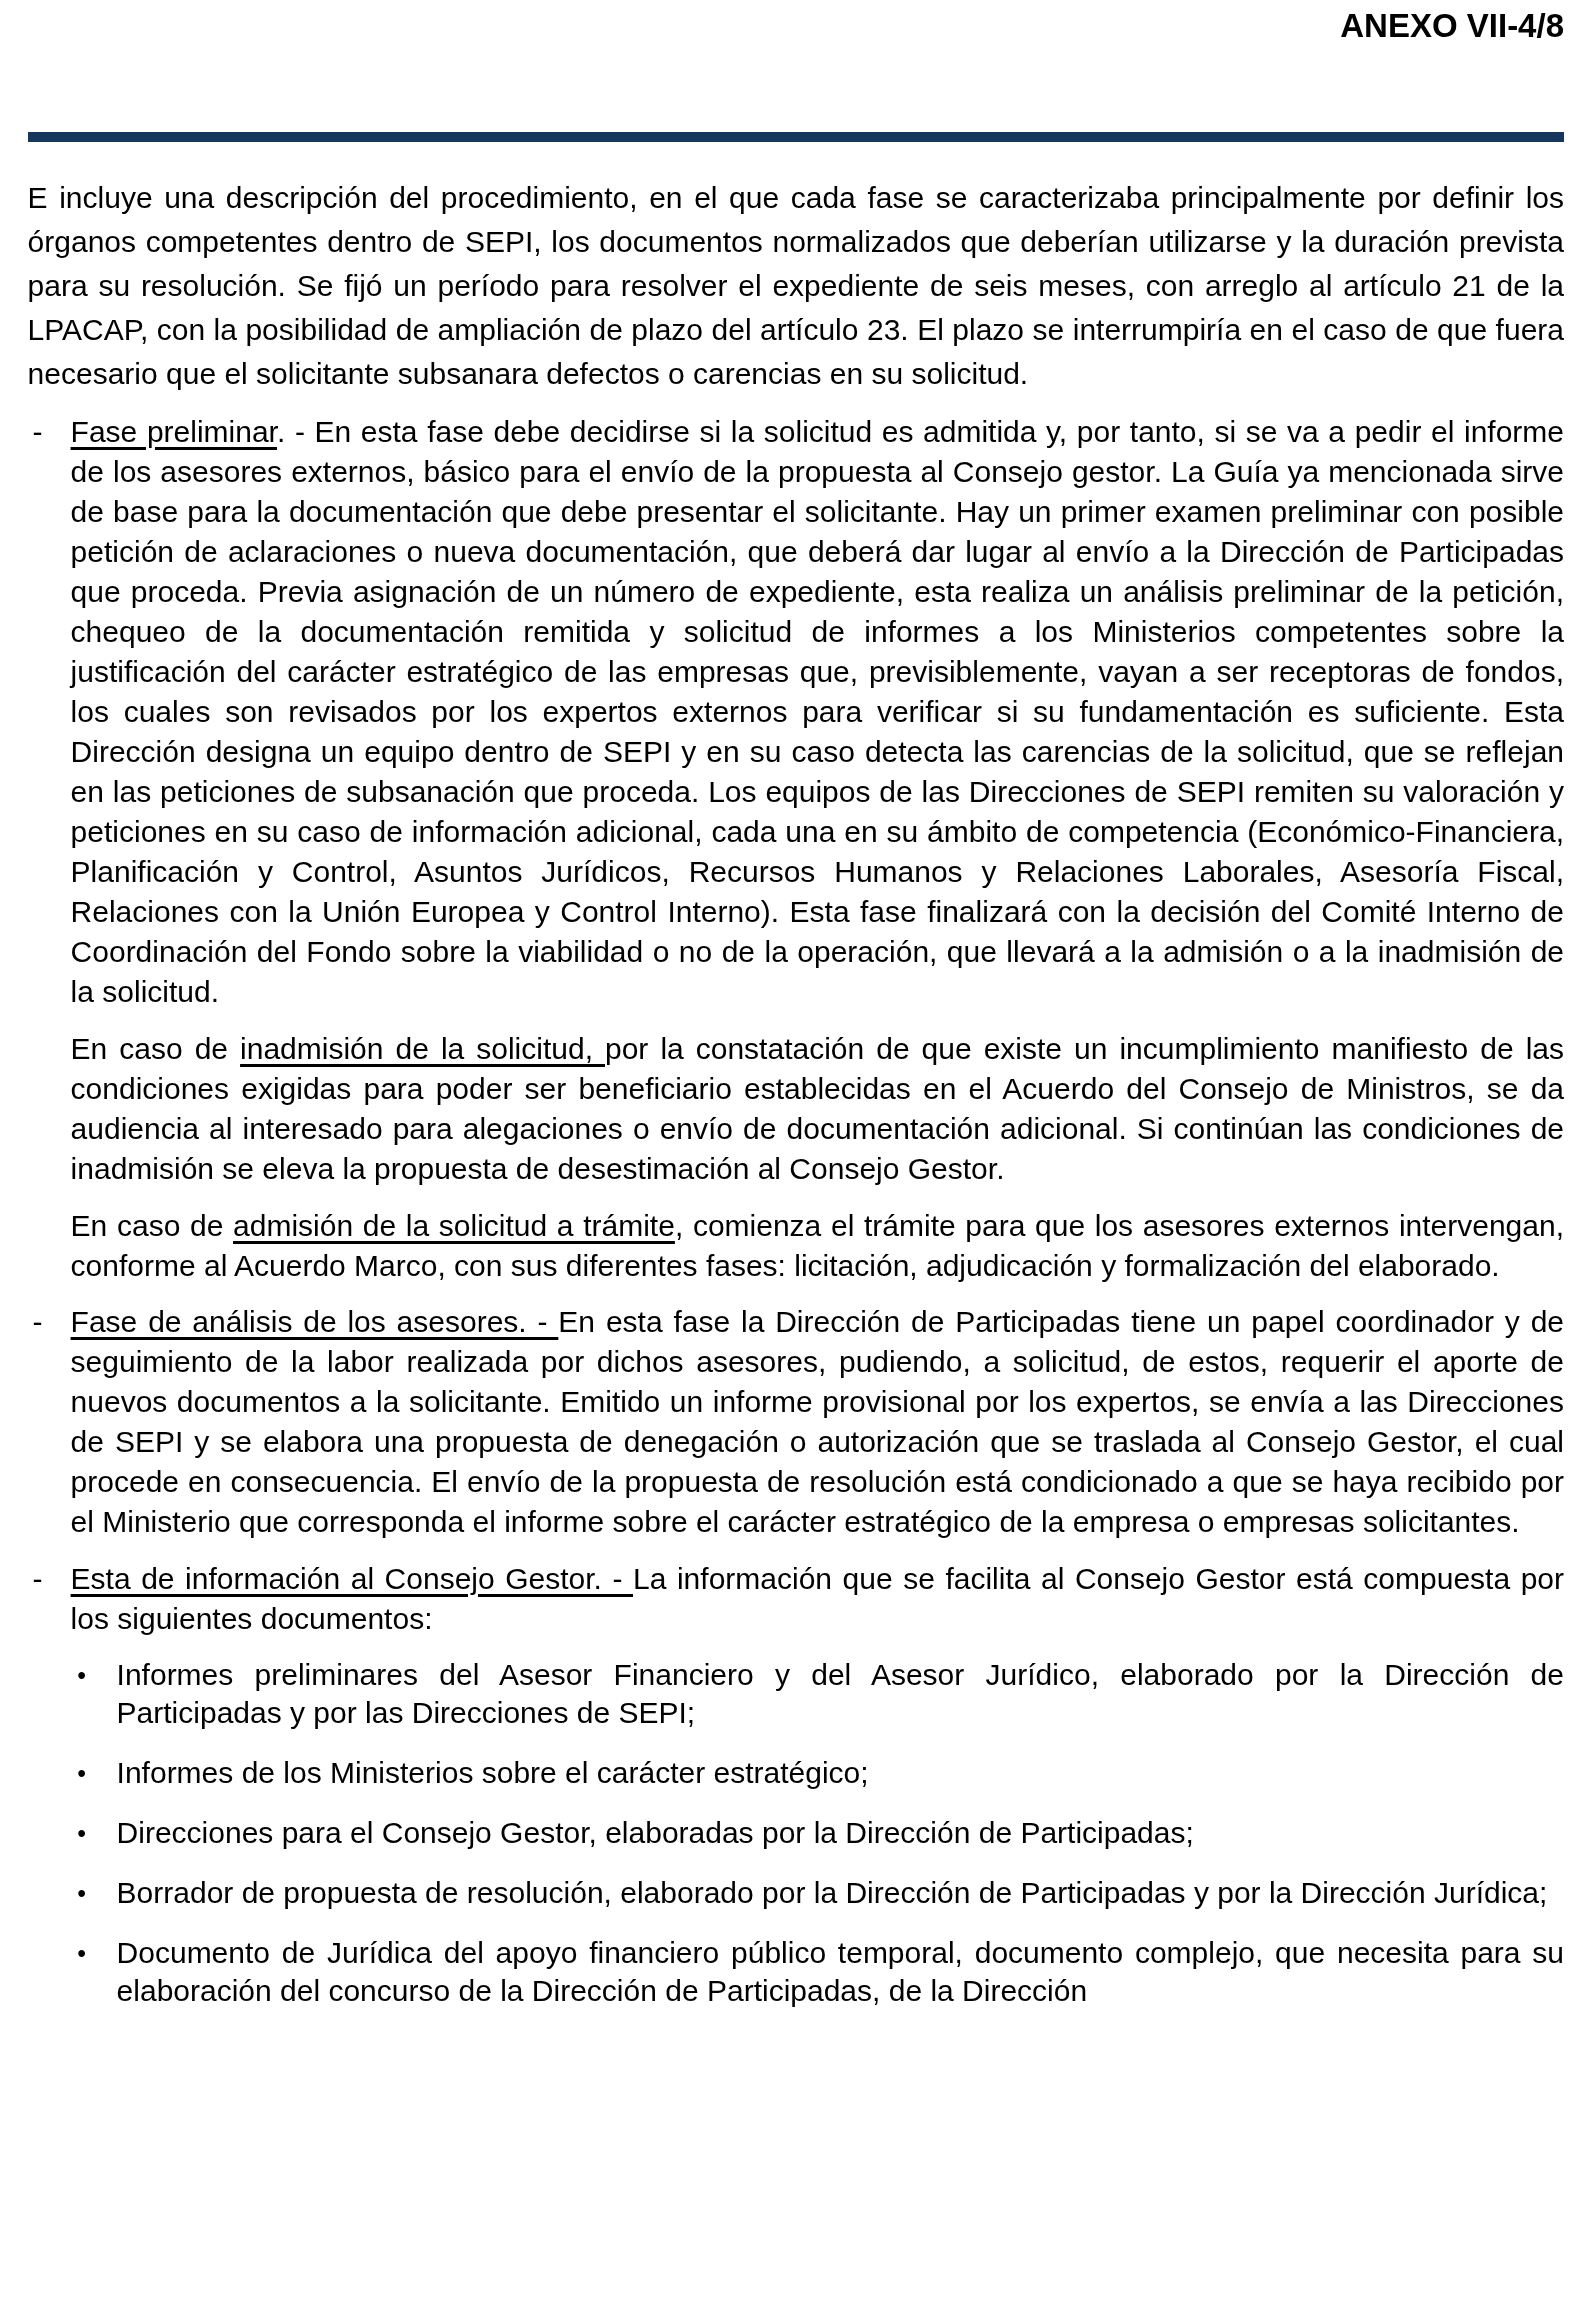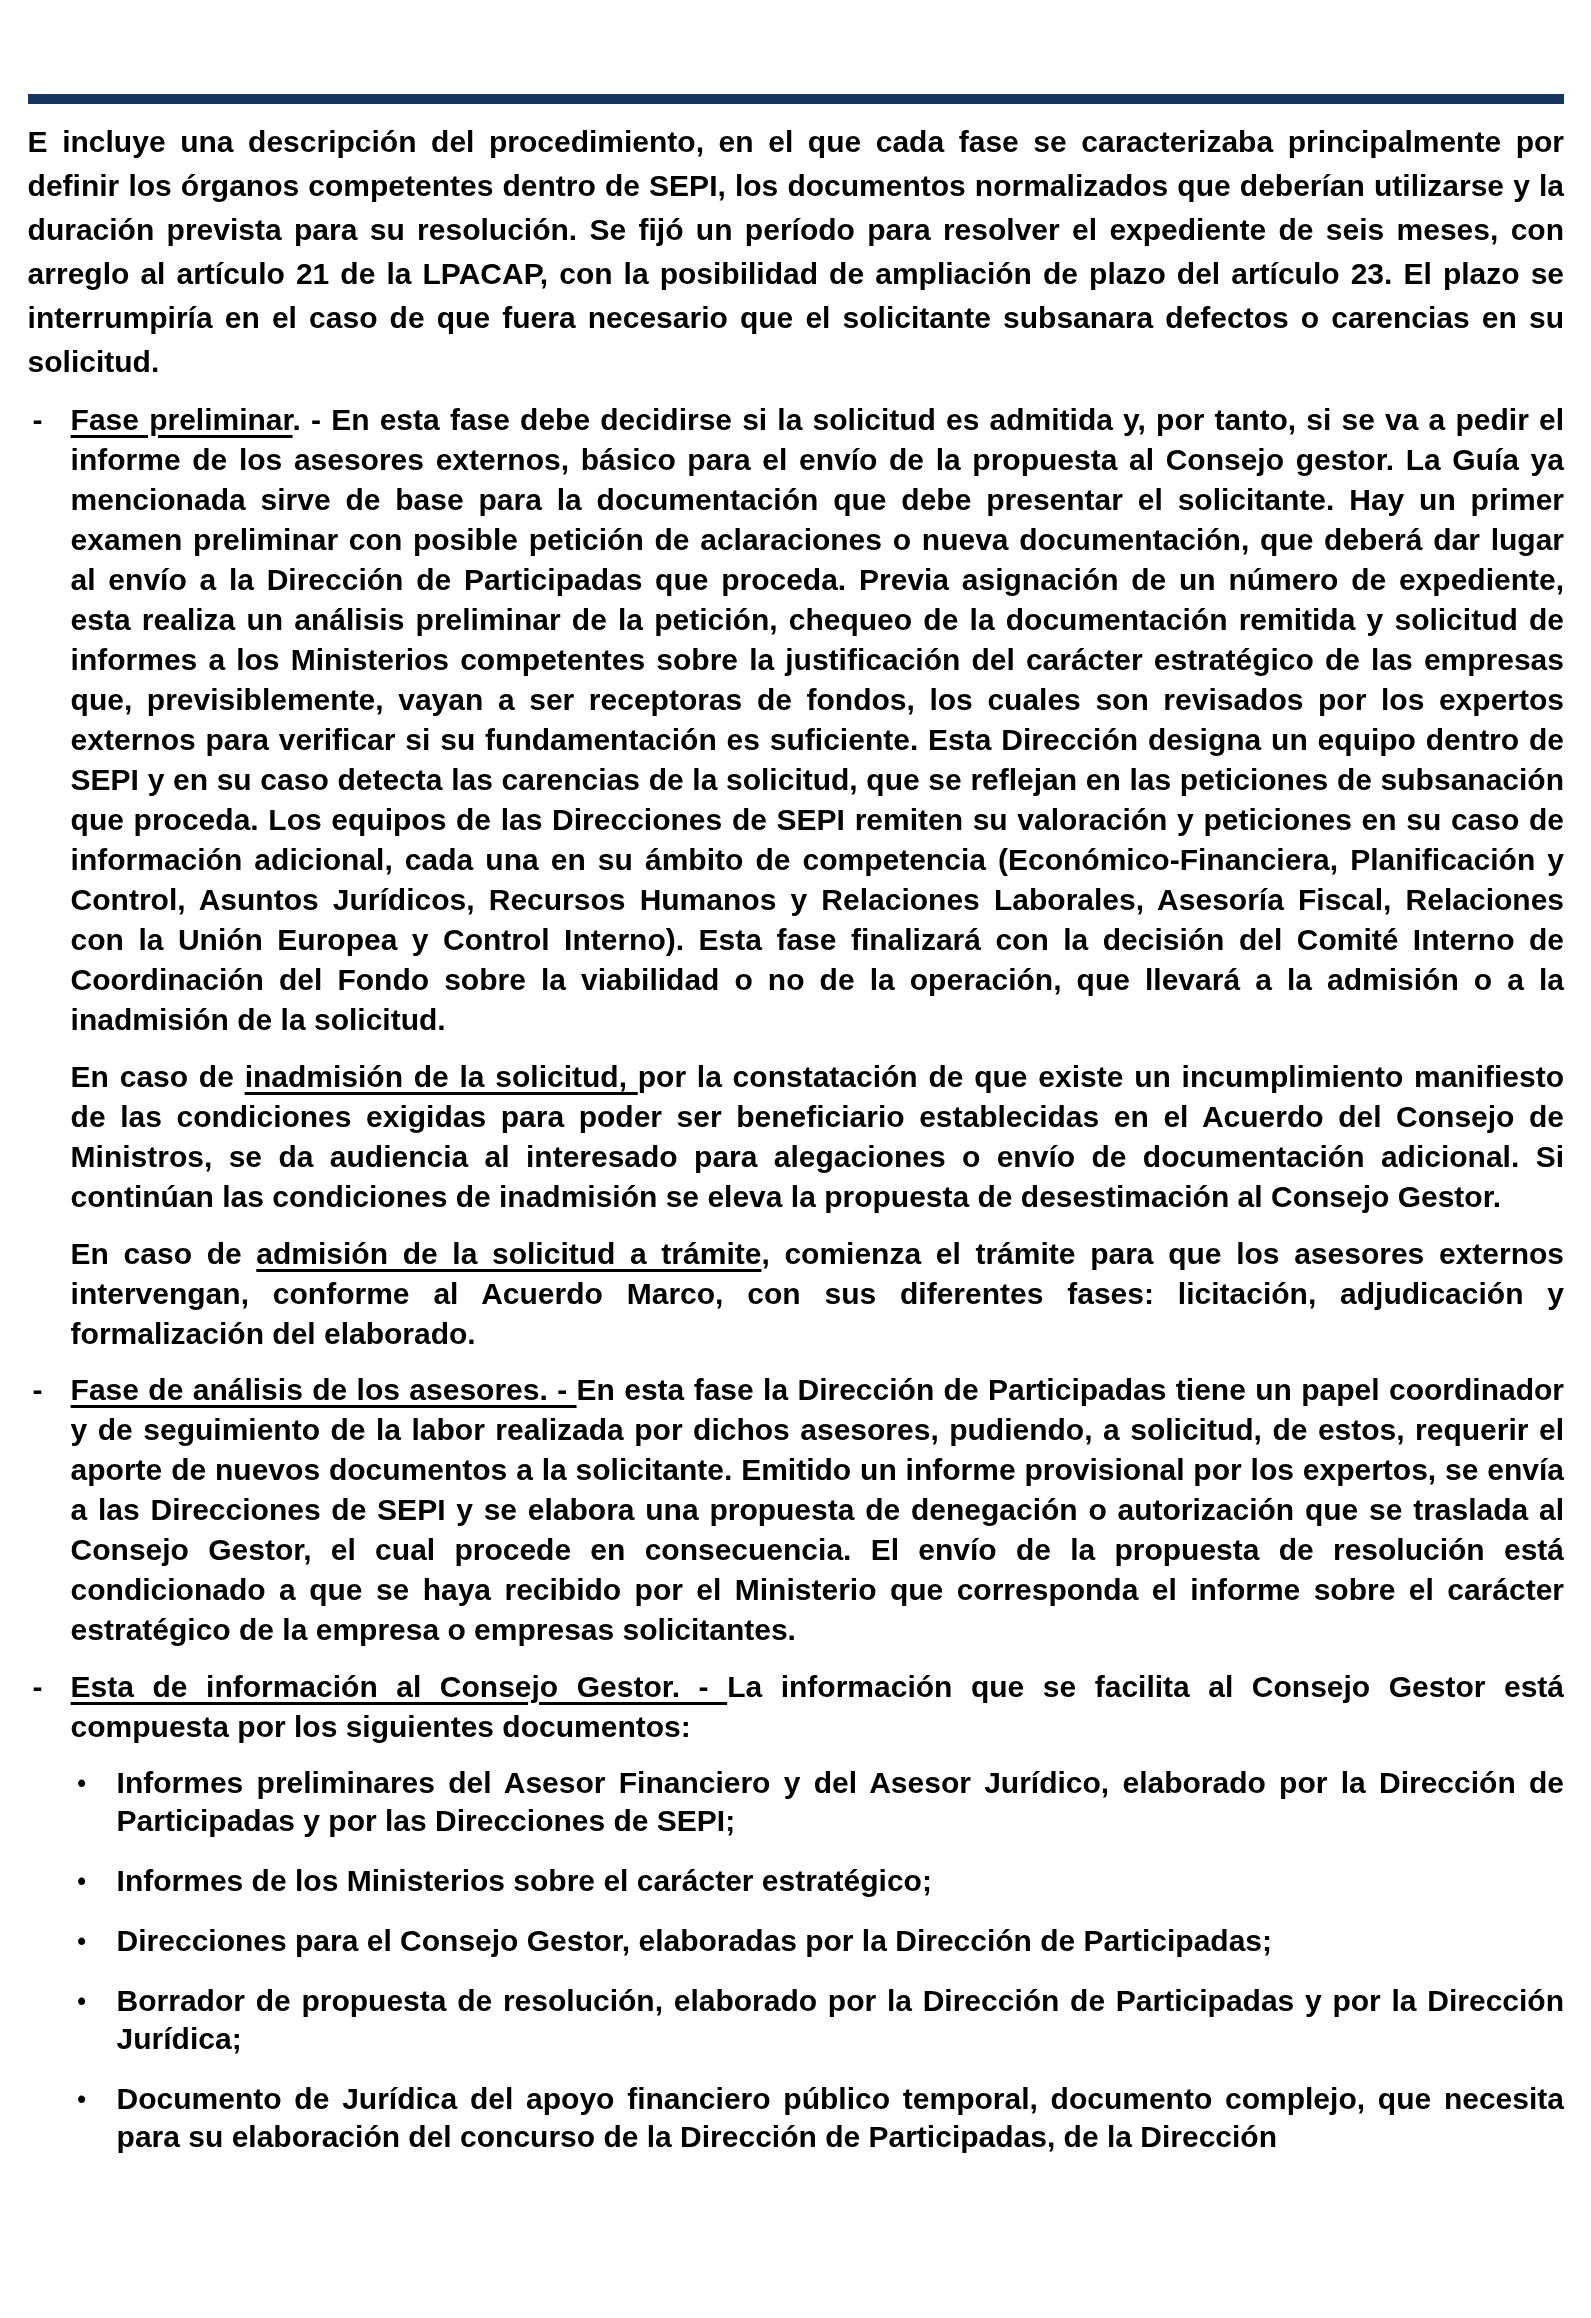--- a/index.html
+++ b/index.html
@@ -23,25 +23,24 @@
     font-size: 33px;
     line-height: 38px;
     letter-spacing: 0px;
   }
   .rule {
     height: 10px;
     margin-top: 87px;
     background: #17365D;
   }
   .docbody {
-    margin-top: 16px;
+    margin-top: 34px;
     font-size: 30px;
     line-height: 40px;
     text-align: justify;
-    font-weight: bold;
   }
   p { margin: 0; }
   .intro {
     line-height: 44px;
     margin-bottom: 16.7px;
   }
   .dash-item {
     display: flex;
     margin-bottom: 16.7px;
   }
@@ -78,20 +77,23 @@
     text-decoration: underline;
     text-decoration-thickness: 2.5px;
     text-underline-offset: 5px;
   }
 </style>
 </head>
 <body>
 
 <div class="page">
 
+  <div class="header">
+    <span>ANEXO VII-4/8</span>
+  </div>
 
   <div class="rule" style="background: rgb(23, 54, 93);"></div>
 
   <div class="docbody">
 
     <p class="intro">E incluye una descripción del procedimiento, en el que cada fase se caracterizaba principalmente por definir los órganos competentes dentro de SEPI, los documentos normalizados que deberían utilizarse y la duración prevista para su resolución. Se fijó un período para resolver el expediente de seis meses, con arreglo al artículo 21 de la LPACAP, con la posibilidad de ampliación de plazo del artículo 23. El plazo se interrumpiría en el caso de que fuera necesario que el solicitante subsanara defectos o carencias en su solicitud.</p>
 
     <div class="dash-item">
       <span class="marker">-</span>
       <p class="item-text"><span class="u">Fase preliminar</span><span>. - En esta fase debe decidirse si la solicitud es admitida y, por tanto, si se va a pedir el informe de los asesores externos, básico para el envío de la propuesta al Consejo gestor. La Guía ya mencionada sirve de base para la documentación que debe presentar el solicitante. Hay un primer examen preliminar con posible petición de aclaraciones o nueva documentación, que deberá dar lugar al envío a la Dirección de Participadas que proceda. Previa asignación de un número de expediente, esta realiza un análisis preliminar de la petición, chequeo de la documentación remitida y solicitud de informes a los Ministerios competentes sobre la justificación del carácter estratégico de las empresas que, previsiblemente, vayan a ser receptoras de fondos, los cuales son revisados por los expertos externos para verificar si su fundamentación es suficiente. Esta Dirección designa un equipo dentro de SEPI y en su caso detecta las carencias de la solicitud, que se reflejan en las peticiones de subsanación que proceda. Los equipos de las Direcciones de SEPI remiten su valoración y peticiones en su caso de información adicional, cada una en su ámbito de competencia (Económico-Financiera, Planificación y Control, Asuntos Jurídicos, Recursos Humanos y Relaciones Laborales, Asesoría Fiscal, Relaciones con la Unión Europea y Control Interno). Esta fase finalizará con la decisión del Comité Interno de Coordinación del Fondo sobre la viabilidad o no de la operación, que llevará a la admisión o a la inadmisión de la solicitud.</span></p>

